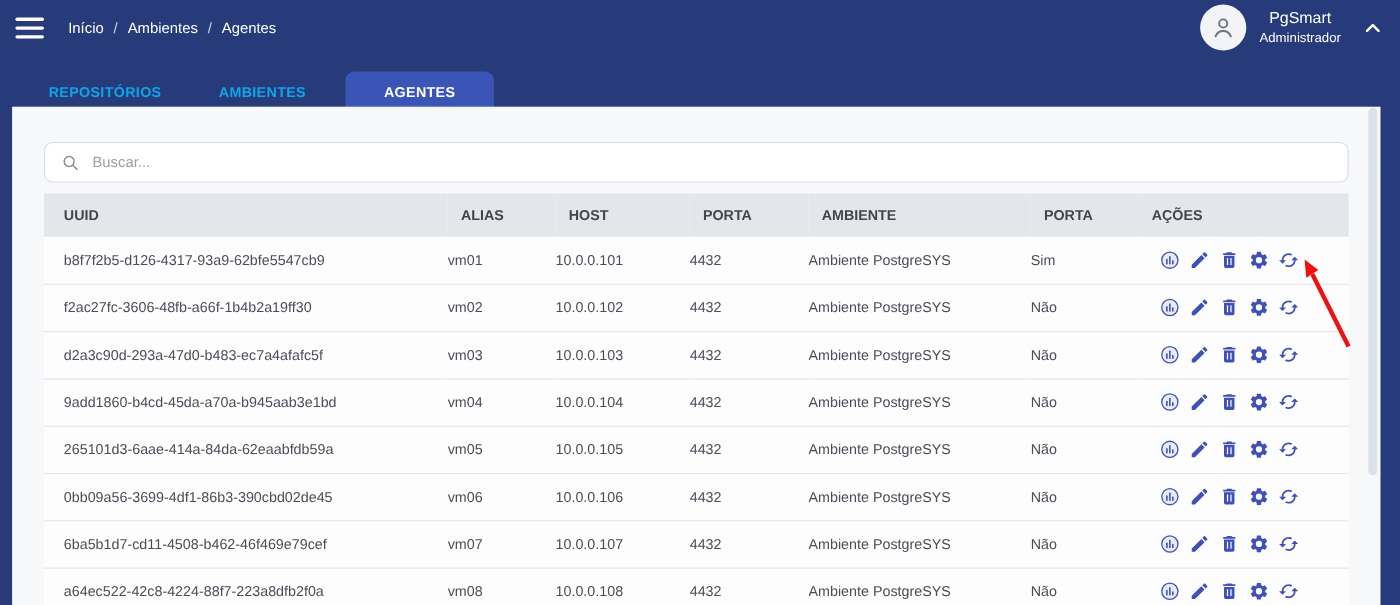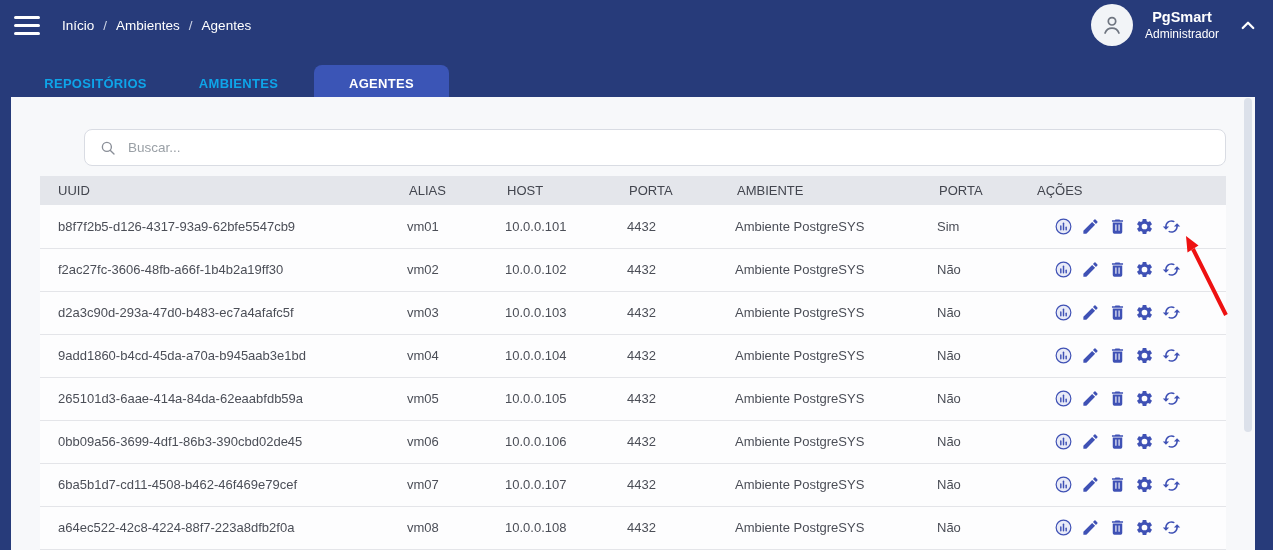--- a/index.html
+++ b/index.html
@@ -14,52 +14,52 @@
   .topbar { height:102px; position:relative; }
   .topbar-row { display:flex; align-items:center; height:44px; padding:6px 16px 0 14px; }
   .hamburger { width:26px; display:flex; flex-direction:column; gap:5px; cursor:pointer; }
   .hamburger span { height:3px; background:#fff; border-radius:2px; }
   .breadcrumb { margin-left:22px; display:flex; align-items:center; gap:9px; color:#fff; font-size:13.5px; }
   .breadcrumb a { color:#fff; text-decoration:none; cursor:pointer; }
   .crumb-sep { color:#cdd4e6; }
   .user-area { margin-left:auto; display:flex; align-items:center; gap:12px; }
   .avatar { width:42px; height:42px; border-radius:50%; background:#f2f4f7; display:flex; align-items:center; justify-content:center; cursor:pointer; }
   .user-text { text-align:center; color:#fff; line-height:1.25; }
-  .user-name { font-weight:bold; font-size:14.5px; }
+  .user-name { font-weight:normal; font-size:14.5px; }
   .user-role { font-size:12px; }
   .chevron { margin-left:8px; cursor:pointer; display:flex; align-items:center; }
   
   .tabs { position:absolute; bottom:0; left:28px; display:flex; gap:8px; }
   .tab {
     width:135px; height:37px; display:flex; align-items:center; justify-content:center;
     font-size:13px; font-weight:bold; letter-spacing:.3px; color:#0ea5e9; cursor:pointer;
     border-radius:8px 8px 0 0;
   }
   .tab.active { background:#3b55b6; color:#fff; }
   
   .panel {
     position:absolute; left:11px; top:97px; width:1244px; height:453px;
     background:#f7f8fa; padding:32px 29px 0 29px; overflow:hidden;
   }
   .searchbox {
     height:37px; background:#fff; border:1px solid #d9dce3; border-radius:8px;
-    display:flex; align-items:center; padding:0 14px; gap:11px;margin-left:44px;
+    display:flex; align-items:center; padding:0 14px; gap:11px;
   }
   .searchbox input {
     border:none; outline:none; flex:1; font-size:13.5px; color:#3c4043;
     font-family:"Liberation Sans", sans-serif; background:transparent;
   }
   .searchbox input::placeholder { color:#9aa0a6; }
   table { width:100%; border-collapse:collapse; margin-top:10px; table-layout:fixed; }
   col.c-uuid{width:367px;} col.c-alias{width:98px;} col.c-host{width:122px;}
   col.c-porta{width:108px;} col.c-amb{width:202px;} col.c-ativo{width:98px;} col.c-acoes{width:auto;}
   thead tr { background:#e4e6eb; }
   th {
-    text-align:left; font-size:13px; font-weight:normal; color:#42454e;
-    height:29px; padding:2px;
+    text-align:left; font-size:13px; font-weight:bold; color:#42454e;
+    height:29px; padding:12px;
   }
   th:first-child, td:first-child { padding-left:18px; }
   tbody tr { background:#fdfdfe; border-bottom:1px solid #e4e5e9;margin-top:32px; }
   td { height:43px; font-size:13px; color:#4b4e57; padding:0; white-space:nowrap; overflow:hidden; }
   .actions { display:flex; align-items:center; gap:8px; padding-left:19px; }
   .action-btn { width:19px; height:19px; color:#3f51b5; cursor:pointer; display:inline-flex; }
   .action-btn svg { width:100%; height:100%; }
   
   .scroll-thumb {
     position:absolute; left:1244px; top:98px; width:8px; height:334px;

